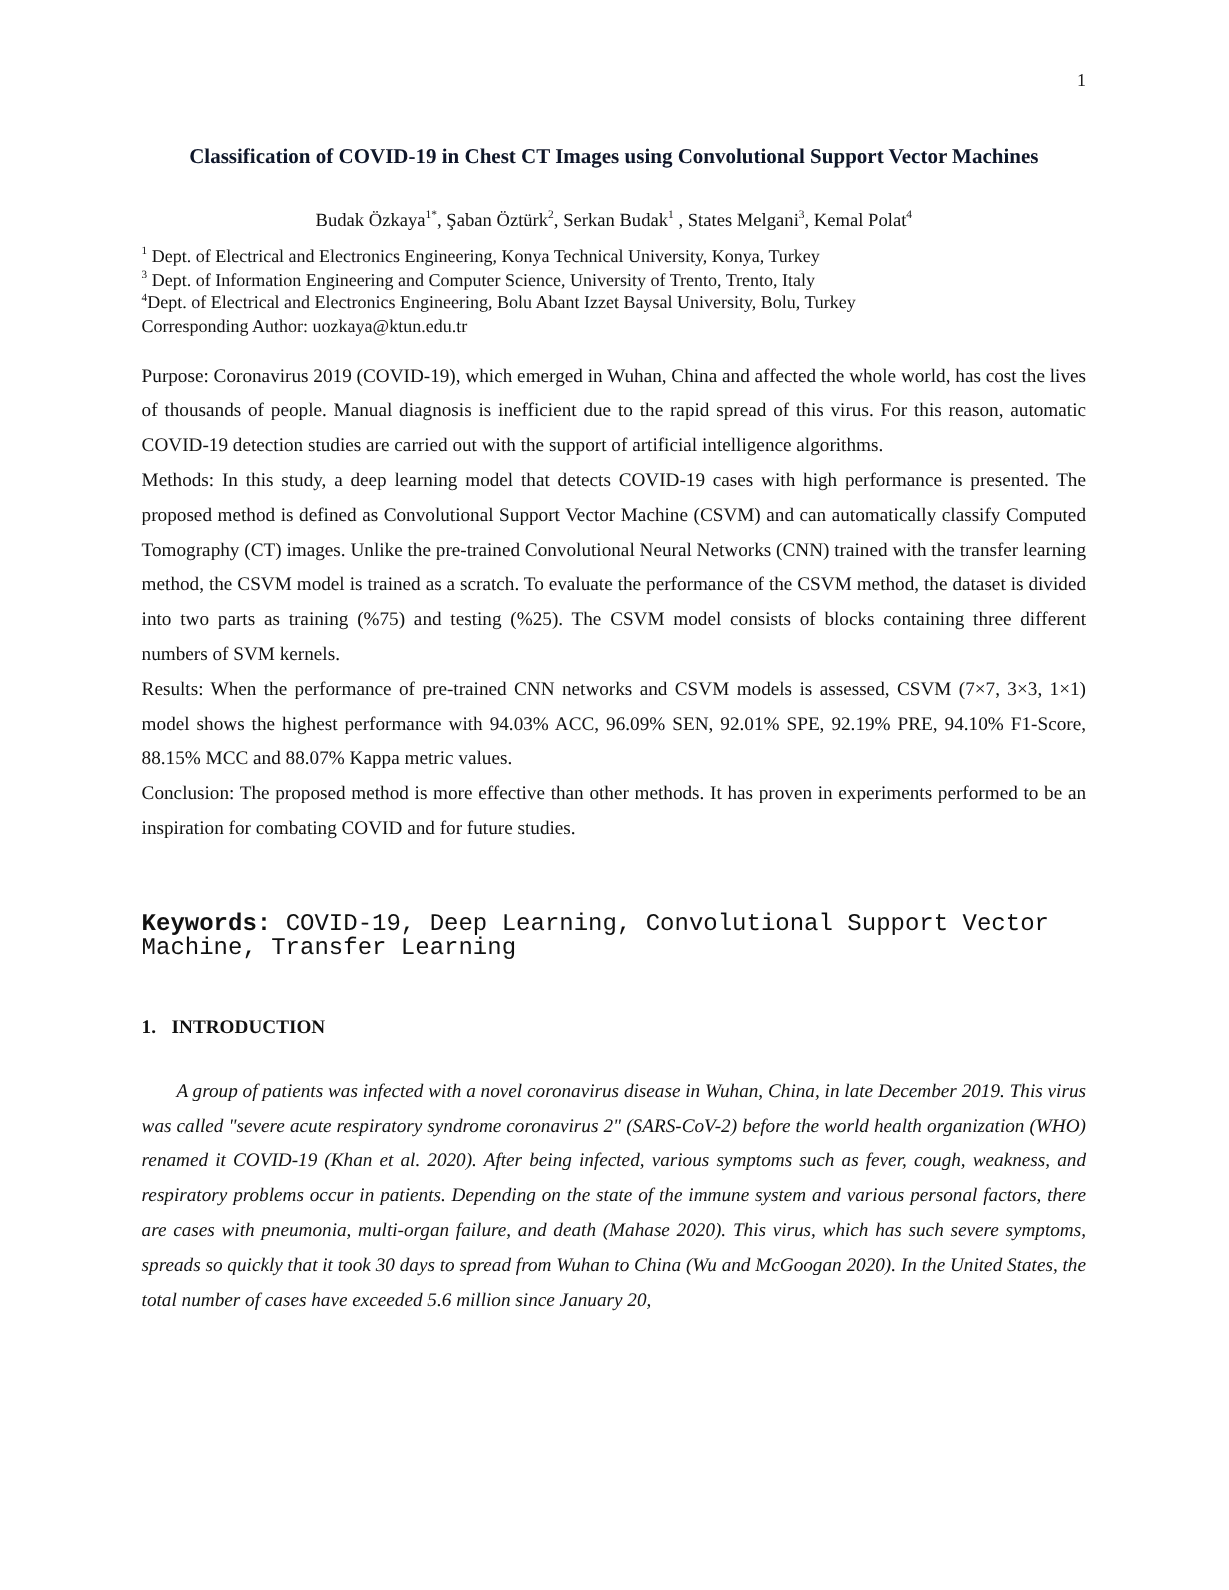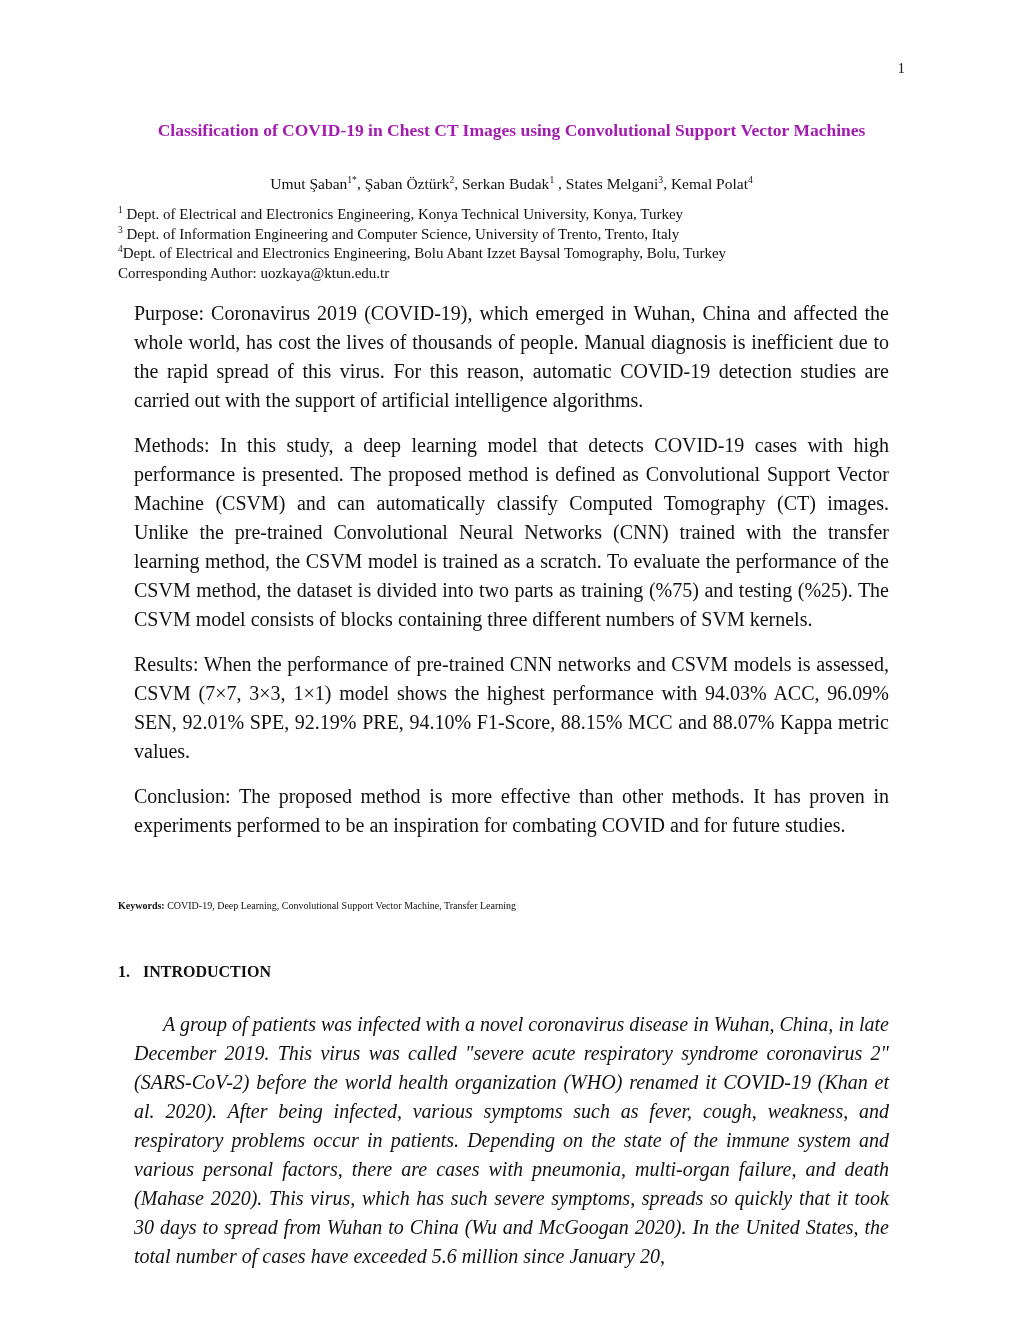--- a/index.html
+++ b/index.html
@@ -24,21 +24,21 @@
     line-height: 20px;
     color: #1a1a1a;
   }
   .paper-title {
     margin: 40px auto 0 auto;
     max-width: 742px;
     text-align: center;
     font-size: 17.5px;
     font-weight: bold;
     line-height: 25px;
-    color: #a21caf;
+    color: #0f172a;
   }
   .author-line {
     margin-top: 31px;
     text-align: center;
     font-size: 15.5px;
     line-height: 20px;
   }
   .author-line sup, .affiliations sup {
     font-size: 0.62em;
     line-height: 0;
@@ -49,32 +49,33 @@
     font-size: 15px;
     line-height: 19.5px;
   }
   .abstract-heading {
     margin: 71px 0 0 0;
     font-size: 16px;
     font-weight: bold;
     line-height: 20px;
   }
   .body-para {
-    margin: 16px;
-    font-size: 20px;
+    margin: 0;
+    font-size: 16px;
     line-height: 29px;
     text-align: justify;
   }
   .first-body-para {
     margin-top: 16px;
   }
   .keywords-line {
     margin: 56px 0 0 0;
-    font-size: 10px;
+    font-size: 20px;
     line-height: 20px;
+    font-family: Liberation Mono, monospace;
   }
   .keywords-line .bold { font-weight: bold; }
   .section-heading {
     margin: 46px 0 0 0;
     font-size: 16px;
     font-weight: bold;
     line-height: 20px;
   }
   .section-heading .section-number {
     display: inline-block;
@@ -89,27 +90,27 @@
 </head>
 <body>
 
 <div class="page">
 
   <div class="page-number">1</div>
 
   <h1 class="paper-title">Classification of COVID-19 in Chest CT Images using Convolutional Support Vector Machines</h1>
 
   <div class="author-line">
-    <span><span>Umut Şaban</span><sup>1*</sup><span>, </span></span><span><span>Şaban Öztürk</span><sup>2</sup><span>, </span></span><span><span>Serkan Budak</span><sup>1</sup><span> , </span></span><span><span>States Melgani</span><sup>3</sup><span>, </span></span><span><span>Kemal Polat</span><sup>4</sup></span>
+    <span><span>Budak Özkaya</span><sup>1*</sup><span>, </span></span><span><span>Şaban Öztürk</span><sup>2</sup><span>, </span></span><span><span>Serkan Budak</span><sup>1</sup><span> , </span></span><span><span>States Melgani</span><sup>3</sup><span>, </span></span><span><span>Kemal Polat</span><sup>4</sup></span>
   </div>
 
   <div class="affiliations">
     <div><sup>1</sup><span> Dept. of Electrical and Electronics Engineering, Konya Technical University, Konya, Turkey</span></div>
     <div><sup>3</sup><span> Dept. of Information Engineering and Computer Science, University of Trento, Trento, Italy</span></div>
-    <div><sup>4</sup><span>Dept. of Electrical and Electronics Engineering, Bolu Abant Izzet Baysal Tomography, Bolu, Turkey</span></div>
+    <div><sup>4</sup><span>Dept. of Electrical and Electronics Engineering, Bolu Abant Izzet Baysal University, Bolu, Turkey</span></div>
     <div><span>Corresponding Author: </span><span>uozkaya@ktun.edu.tr</span></div>
   </div>
 
 
   <p class="body-para first-body-para">Purpose: Coronavirus 2019 (COVID-19), which emerged in Wuhan, China and affected the whole world, has cost the lives of thousands of people. Manual diagnosis is inefficient due to the rapid spread of this virus. For this reason, automatic COVID-19 detection studies are carried out with the support of artificial intelligence algorithms.</p>
   <p class="body-para">Methods: In this study, a deep learning model that detects COVID-19 cases with high performance is presented. The proposed method is defined as Convolutional Support Vector Machine (CSVM) and can automatically classify Computed Tomography (CT) images. Unlike the pre-trained Convolutional Neural Networks (CNN) trained with the transfer learning method, the CSVM model is trained as a scratch. To evaluate the performance of the CSVM method, the dataset is divided into two parts as training (%75) and testing (%25). The CSVM model consists of blocks containing three different numbers of SVM kernels.</p>
   <p class="body-para">Results: When the performance of pre-trained CNN networks and CSVM models is assessed, CSVM (7×7, 3×3, 1×1) model shows the highest performance with 94.03% ACC, 96.09% SEN, 92.01% SPE, 92.19% PRE, 94.10% F1-Score, 88.15% MCC and 88.07% Kappa metric values.</p>
   <p class="body-para">Conclusion: The proposed method is more effective than other methods. It has proven in experiments performed to be an inspiration for combating COVID and for future studies.</p>
 
   <p class="keywords-line"><span class="bold">Keywords:</span><span> COVID-19, Deep Learning, Convolutional Support Vector Machine, Transfer Learning</span></p>

